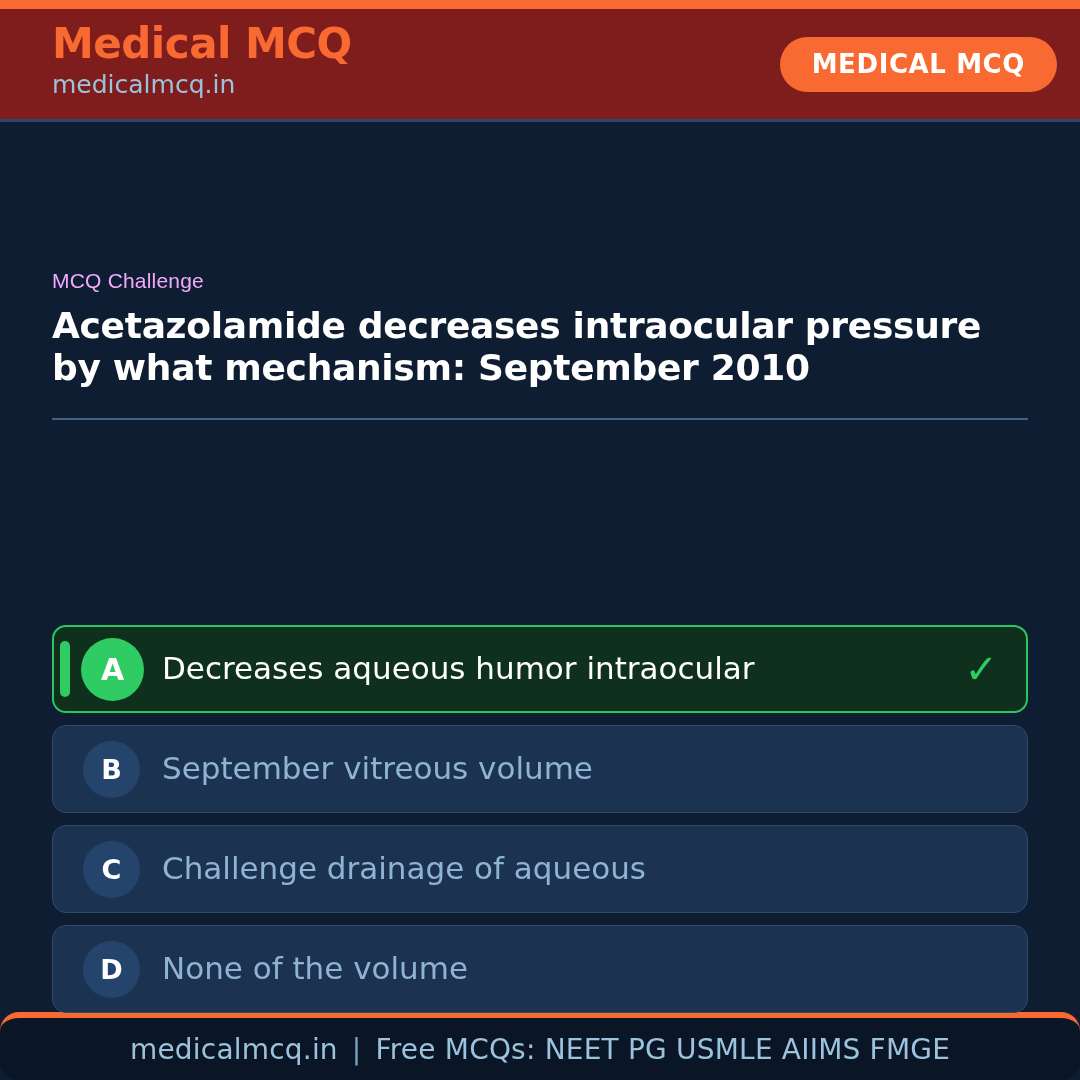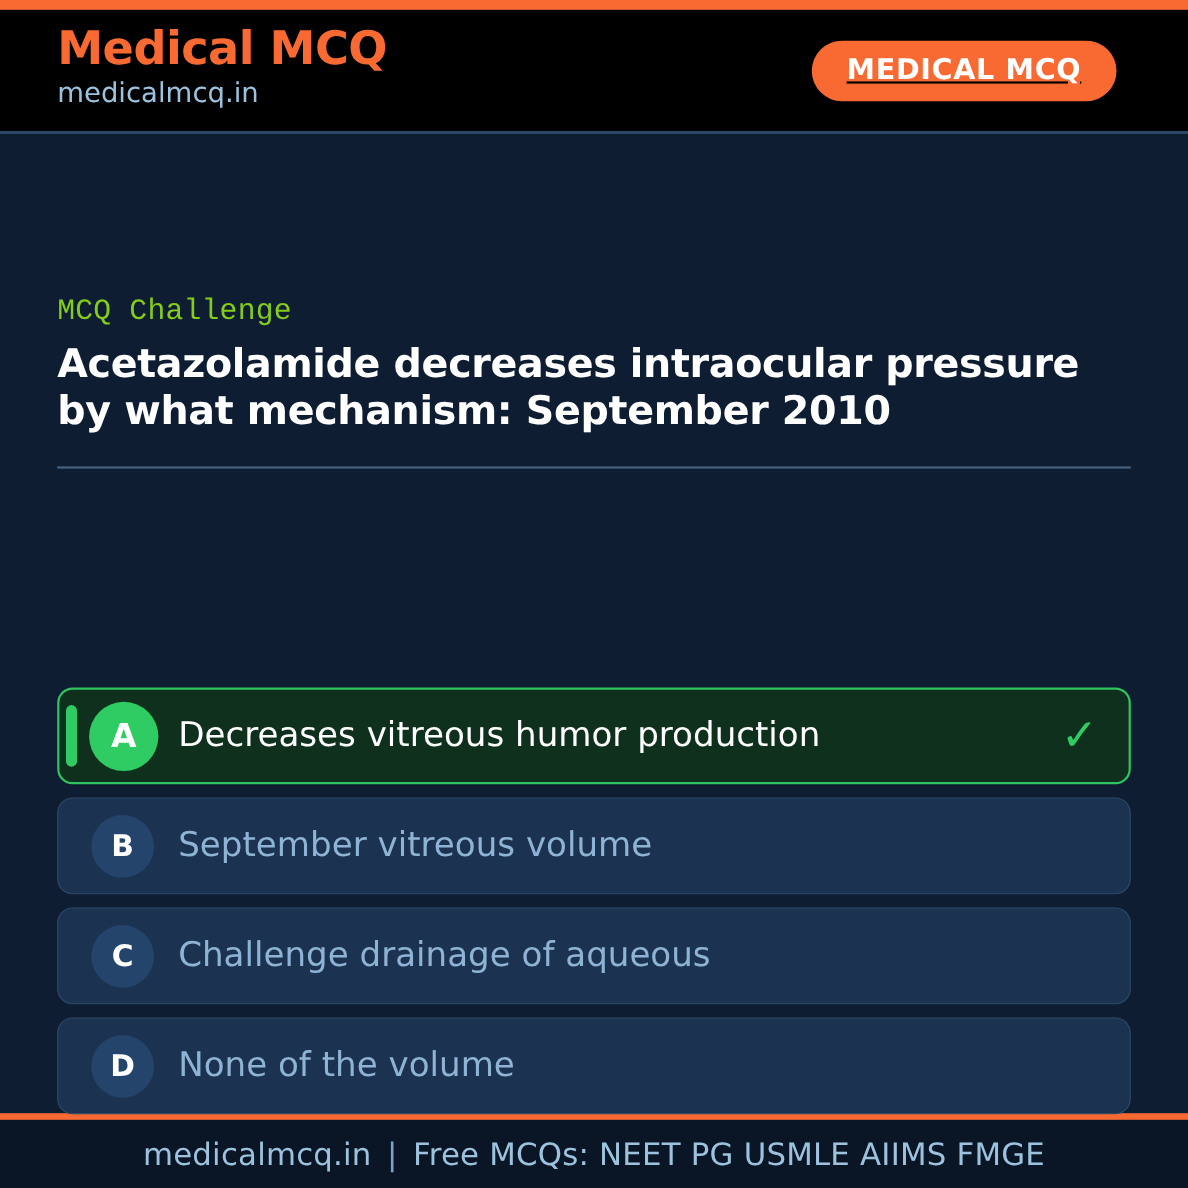--- a/index.html
+++ b/index.html
@@ -27,30 +27,29 @@
     height: 9px;
     width: 100%;
     background: #f96a33;
     flex: 0 0 auto;
   }
 
   
   .header {
     flex: 0 0 auto;
     height: 113px;
-    background: #000000;
+    background: #7f1d1d;
     border-bottom: 3px solid #2b4straight;
     border-bottom: 3px solid #2c4766;
     box-sizing: border-box;
     display: flex;
     align-items: center;
     justify-content: space-between;
-    padding: 0 65px 0 52px;
-    position: relative;
-    text-decoration: underline;
+    padding: 0 23px 0 52px;
+    position: relative;
   }
   .brand-block {
     display: flex;
     flex-direction: column;
     justify-content: center;
     margin-top: -4px;
   }
   .brand-title {
     font-size: 42px;
     font-weight: bold;
@@ -86,25 +85,25 @@
     padding: 0 52px;
     box-sizing: border-box;
   }
   .qwrap {
     position: absolute;
     left: 52px;
     right: 52px;
     top: 147px;
   }
   .eyebrow {
-    font-size: 27px;
-    color: #84cc16;
+    font-size: 21px;
+    color: #f0abfc;
     letter-spacing: 0.2px;
     margin-bottom: 12px;
-    font-family: Liberation Mono, monospace;
+    font-family: Liberation Sans, sans-serif;
   }
   .question {
     font-size: 36px;
     font-weight: bold;
     color: #ffffff;
     line-height: 1.18;
     letter-spacing: -0.3px;
     font-family: "DejaVu Sans", sans-serif;
   }
   .divider {
@@ -197,20 +196,21 @@
   
   .footer {
     flex: 0 0 auto;
     height: 68px;
     background: #0a1626;
     border-top: 6px solid #f96a33;
     box-sizing: border-box;
     display: flex;
     align-items: center;
     justify-content: center;
+    border-radius: 19px;
   }
   .footer-text {
     font-size: 28px;
     color: #9cc2dd;
     letter-spacing: 0.2px;
     font-family: "DejaVu Sans", sans-serif;
     white-space: nowrap;
   }
   .footer-sep {
     padding: 0 14px;
@@ -238,21 +238,21 @@
       <div class="eyebrow">MCQ Challenge</div>
       <div class="question">Acetazolamide decreases intraocular pressure by what mechanism: September 2010</div>
       <div class="divider"></div>
     </div>
 
     <div class="options">
 
       <div class="option correct">
         <div class="accent-bar"></div>
         <div class="badge">A</div>
-        <div class="opt-text">Decreases vitreous humor production</div>
+        <div class="opt-text">Decreases aqueous humor intraocular</div>
         <div class="check">✓</div>
       </div>
 
       <div class="option">
 
         <div class="badge">B</div>
         <div class="opt-text">September vitreous volume</div>
         <div class="check"></div>
       </div>
 

